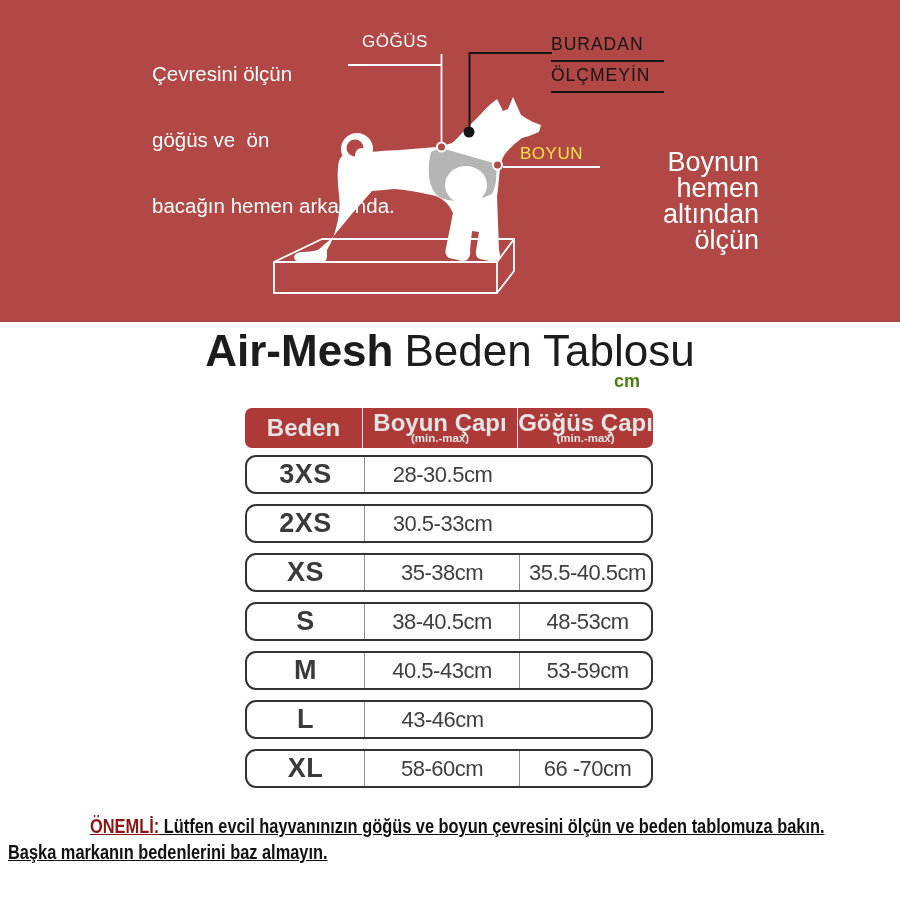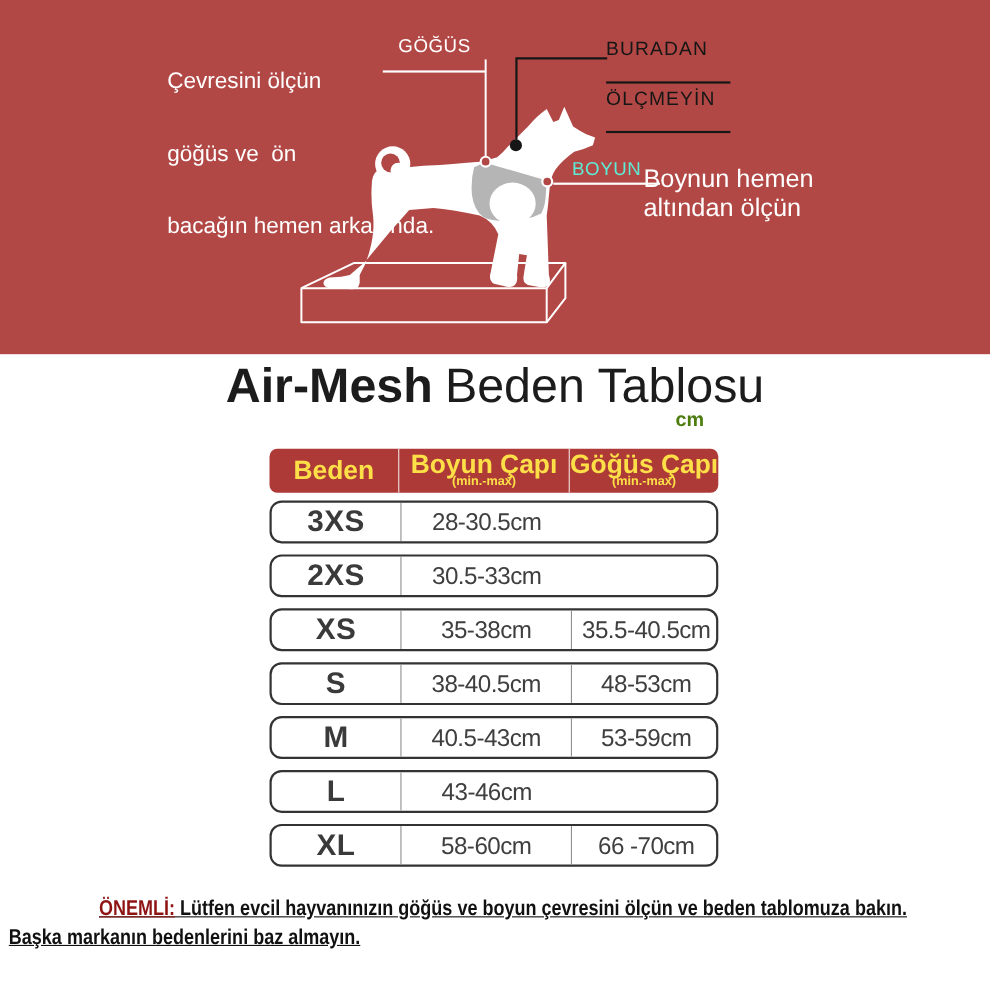--- a/index.html
+++ b/index.html
@@ -18,46 +18,46 @@
     position:absolute;left:348px;top:32px;width:94px;text-align:center;
     color:#ffffff;font-size:17px;letter-spacing:.5px;
     border-bottom:2px solid #ffffff;padding-bottom:12px;
   }
   .buradan-label{
     position:absolute;left:551px;top:34px;width:113px;
     color:#161616;font-size:17.5px;letter-spacing:1px;
   }
   .buradan-label .ln{
     display:block;border-bottom:2px solid #161616;
-    padding-bottom:19px;margin-bottom:3px;
+    padding-bottom:5px;margin-bottom:3px;
   }
   .boyun-label{
     position:absolute;left:503px;top:144px;width:97px;text-align:center;
-    color:#5eead4;font-size:17px;letter-spacing:.5px;
+    color:#fde047;font-size:17px;letter-spacing:.5px;
     border-bottom:2px solid #ffffff;padding-bottom:2px;
   }
   .right-note{
-    position:absolute;left:585px;top:149px;width:162px;text-align:left;
-    color:#ffffff;font-size:23px;line-height:26px;
+    position:absolute;left:597px;top:149px;width:162px;text-align:right;
+    color:#ffffff;font-size:27px;line-height:26px;
   }
   
   .title{
     position:absolute;left:0;top:326px;width:900px;text-align:center;
     color:#1c1c1c;font-size:44px;white-space:nowrap;
   }
   .title .brand{font-weight:700;}
   .title .rest{font-weight:400;margin-left:11px;}
   .unit{
     position:absolute;left:614px;top:371px;font-size:18px;font-weight:700;color:#4d7c0f;
   }
   
   .size-table{position:absolute;left:245px;top:408px;width:408px;}
   .thead{
     display:grid;grid-template-columns:118px 155px 135px;height:40px;
-    background:#ae3a38;border-radius:7px;color:#fde047;overflow:hidden;
+    background:#ae3a38;border-radius:7px;color:#e5e5e5;overflow:hidden;
   }
   .thead .hc{
     display:flex;flex-direction:column;justify-content:center;align-items:center;
     border-right:1.5px solid rgba(255,255,255,.85);
   }
   .thead .hc:last-child{border-right:none;}
   .h-size{font-size:24px;font-weight:700;}
   .h-main{font-size:24px;font-weight:700;line-height:19px;}
   .h-sub{font-size:11.5px;font-weight:700;line-height:12px;}
   .trow{

